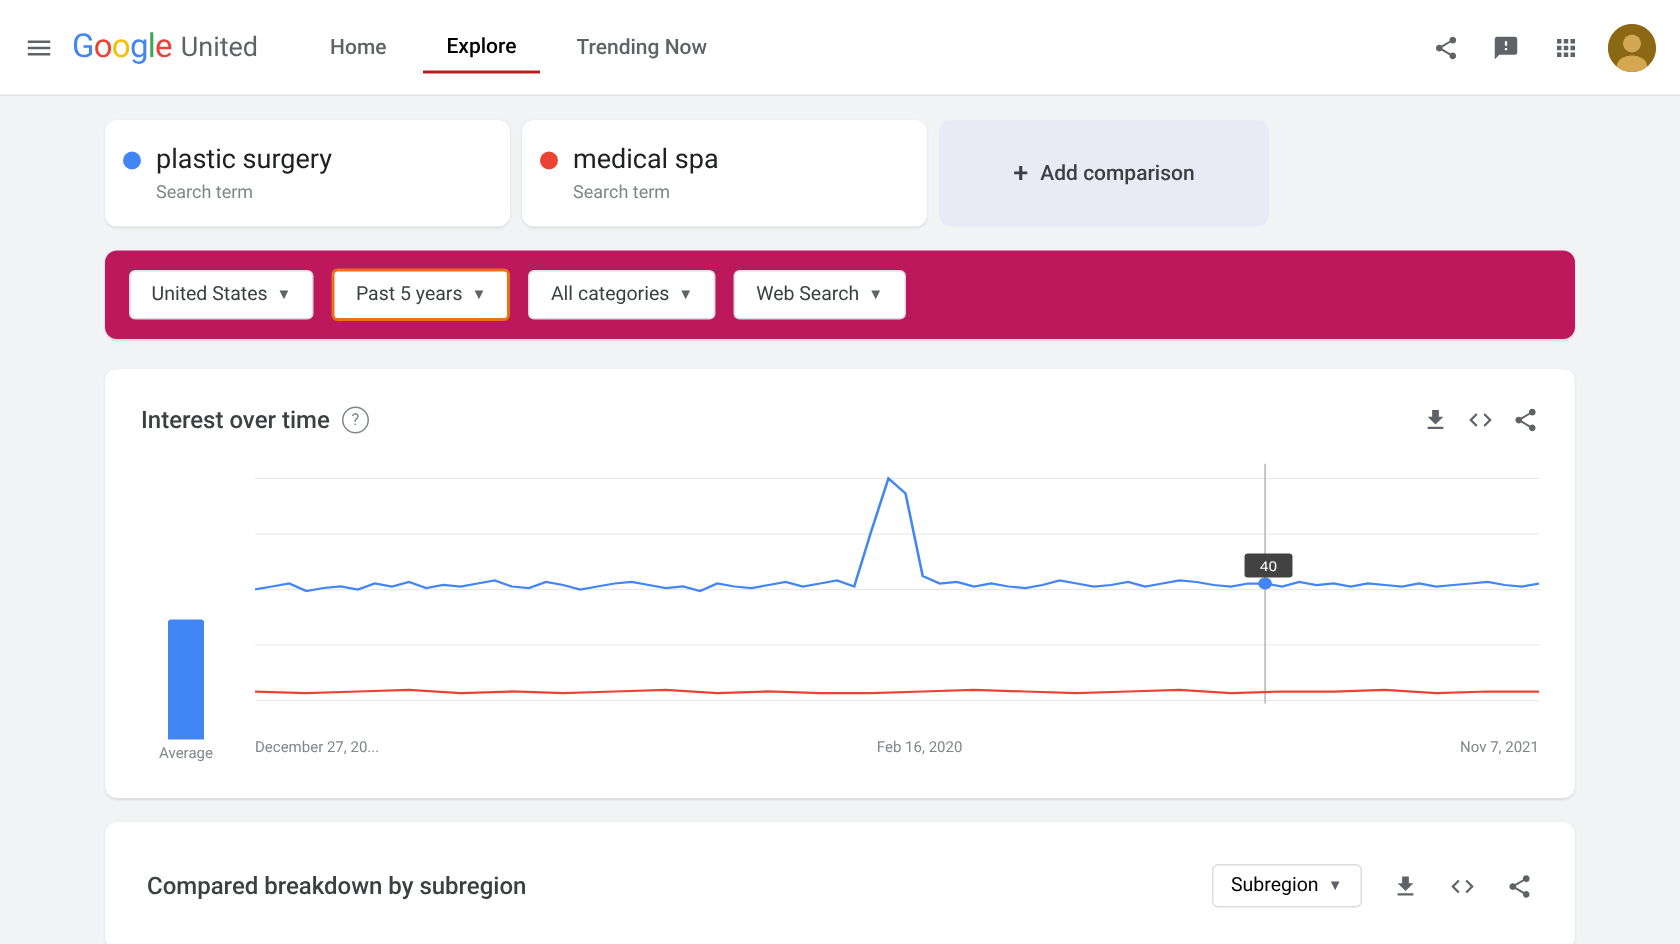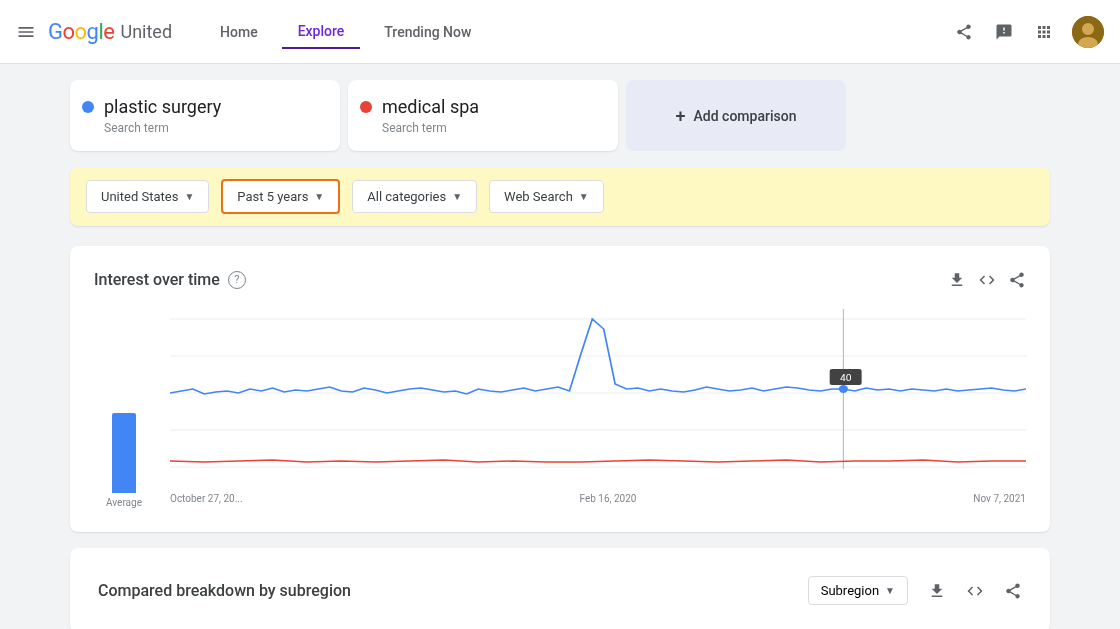--- a/index.html
+++ b/index.html
@@ -61,22 +61,22 @@
     .nav-link {
       padding: 8px 16px;
       font-size: 14px;
       color: #5f6368;
       cursor: pointer;
       border-radius: 4px;
       text-decoration: none;
       font-weight: 500;
     }
     .nav-link.active {
-      color: #6d28d9;
-      border-bottom: 2px solid #4c1d95;
+      color: #000000;
+      border-bottom: 2px solid #b91c1c;
       border-radius: 0;
     }
     .header-actions {
       display: flex;
       align-items: center;
       gap: 16px;
     }
     .header-icon {
       color: #5f6368;
       cursor: pointer;
@@ -164,21 +164,21 @@
       color: #3c4043;
       font-weight: 500;
     }
 
     
     .filters-row {
       display: flex;
       gap: 12px;
       margin-bottom: 20px;
       align-items: center;
-      background: #fef9c3;
+      background: #be185d;
       padding: 12px 16px;
       border-radius: 8px;
       box-shadow: 0 1px 2px rgba(0,0,0,0.1);
     }
     .filter-btn {
       display: flex;
       align-items: center;
       gap: 6px;
       padding: 8px 14px;
       border: 1px solid #dadce0;
@@ -474,21 +474,21 @@
           <polyline fill="none" stroke="#ea4335" stroke-width="1.5" points="
               0,152 30,153 60,152 90,151 120,153 150,152 180,153 210,152 240,151 270,153 300,152 330,153 360,153 390,152 420,151 450,152 480,153 510,152 540,151 570,153 600,152 630,152 660,151 690,153 720,152 750,152
             "></polyline>
 
           <circle cx="590" cy="80" r="4" fill="#4285f4"></circle>
           <rect x="578" y="60" width="28" height="16" rx="2" fill="#424242"></rect>
           <text x="592" y="72" text-anchor="middle" font-size="9" fill="white">40</text>
         </svg>
 
         <div class="chart-x-labels">
-          <span>October 27, 20...</span>
+          <span>December 27, 20...</span>
           <span>Feb 16, 2020</span>
           <span>Nov 7, 2021</span>
         </div>
       </div>
     </div>
   </div>
 
   <div class="bottom-card">
     <div class="bottom-card-header">
       <span class="bottom-card-title">Compared breakdown by subregion</span>

